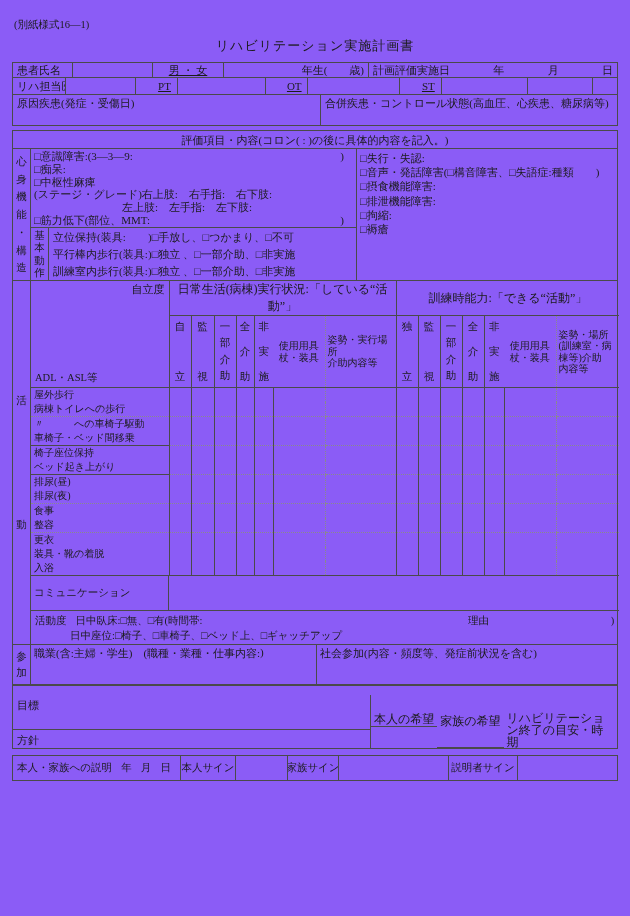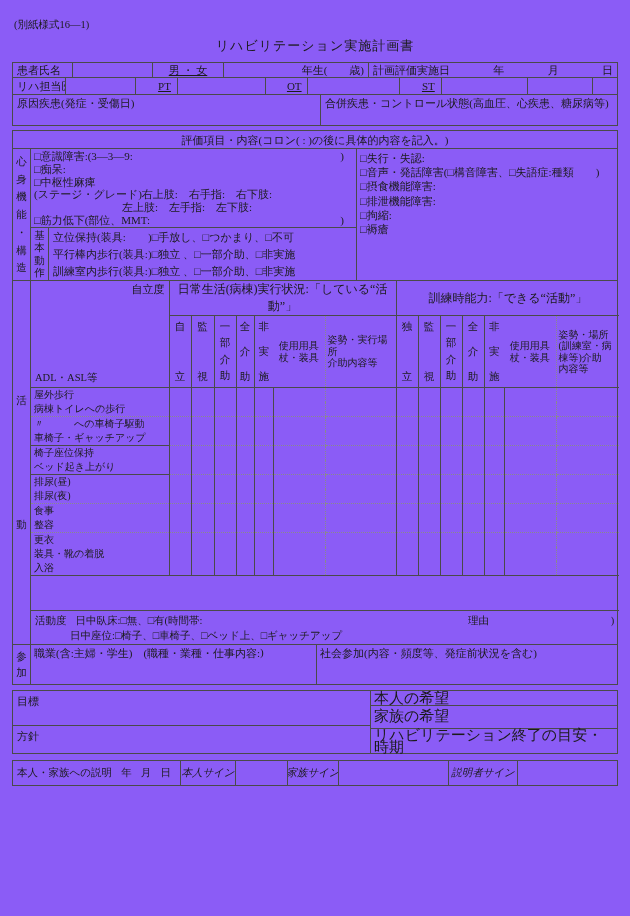--- a/index.html
+++ b/index.html
@@ -80,34 +80,34 @@
   .act-reason{ position:absolute; left:437px; top:2px; }
   .act-close{ position:absolute; right:5px; top:2px; }
   .act-l2{ margin-left:35px; white-space:nowrap; }
 
   
   .sec-part{ display:flex; height:40px; border-top:1px solid var(--bc); }
   .part-left{ width:285px; flex:0 0 285px; display:flex; justify-content:flex-start; align-items:flex-start; padding:1px 8px 0 3px; white-space:nowrap; }
   .part-right{ flex:1; border-left:1px solid var(--bc); padding:1px 3px 0 3px; }
 
   
-  .goalbox{ border:1px solid var(--bc); margin-top:5px; display:flex; height:64px; }
+  .goalbox{ border:1px solid var(--bc); display:flex; height:64px;align-items:flex-end; }
   .goal-left{ width:358px; flex:0 0 358px; border-right:1px solid var(--bc); display:flex; flex-direction:column; }
   .goal-cell{ height:35px; border-bottom:1px solid var(--bc); padding:3px 0 0 4px; }
   .policy-cell{ flex:1; padding:3px 0 0 4px; }
-  .goal-right{ flex:1; display:flex; flex-direction:column; font-size:15px; }
+  .goal-right{ flex:1; display:flex; flex-direction:row; font-size:12px; }
   .hope1{ height:15px; border-bottom:1px solid var(--bc); padding:0 3px; line-height:14px; }
   .hope2{ height:36px; border-bottom:1px solid var(--bc); padding:1px 3px 0 3px; }
   .endrow{ flex:1; padding:0 3px; line-height:12px; }
 
   
   .sigbox{ border:1px solid var(--bc); margin-top:6px; display:flex; height:26px; font-size:10.5px; }
   .sc{ border-right:1px solid var(--bc); display:flex; align-items:center; padding:0 4px; white-space:nowrap; overflow:hidden; }
   .sc:last-child{ border-right:none; }
-  .sc.ctr{ justify-content:center;font-style:italic; }
+  .sc.ctr{ justify-content:center; }
   .sc1{ width:168px; flex:0 0 168px; justify-content:space-between; padding:0 9px 0 4px; }
 </style>
 </head>
 <body>
 
 <div class="page">
  <div class="inner">
   <div class="form-label">(別紙様式16—1)</div>
   <div class="title">リハビリテーション実施計画書</div>
 
@@ -383,21 +383,21 @@
                   <td class="dotl"></td>
                   <td></td>
                   <td></td>
                   <td></td>
                   <td></td>
                   <td></td>
                   <td class="nor"></td>
                   <td class="dotl"></td>
                 </tr>
           <tr class="adl-data bls">
-                  <td class="lblc">車椅子・ギャッチアップ</td>
+                  <td class="lblc">車椅子・ベッド間移乗</td>
                   <td></td>
                   <td></td>
                   <td></td>
                   <td></td>
                   <td></td>
                   <td class="nor"></td>
                   <td class="dotl"></td>
                   <td></td>
                   <td></td>
                   <td></td>
@@ -555,20 +555,21 @@
                   <td></td>
                   <td></td>
                   <td></td>
                   <td></td>
                   <td class="nor"></td>
                   <td class="dotl"></td>
                 </tr>
         </tbody>
             </table>
         <div class="comm-row">
+          <div class="comm-label">コミュニケーション</div>
           <div class="comm-space"></div>
         </div>
         <div class="act-row">
           <div class="act-l1">
             <span>活動度</span><span class="t">日中臥床:□無、□有(時間帯:</span>
             <span class="act-reason">理由</span>
             <span class="act-close">)</span>
           </div>
           <div class="act-l2">日中座位:□椅子、□車椅子、□ベッド上、□ギャッチアップ</div>
         </div>

